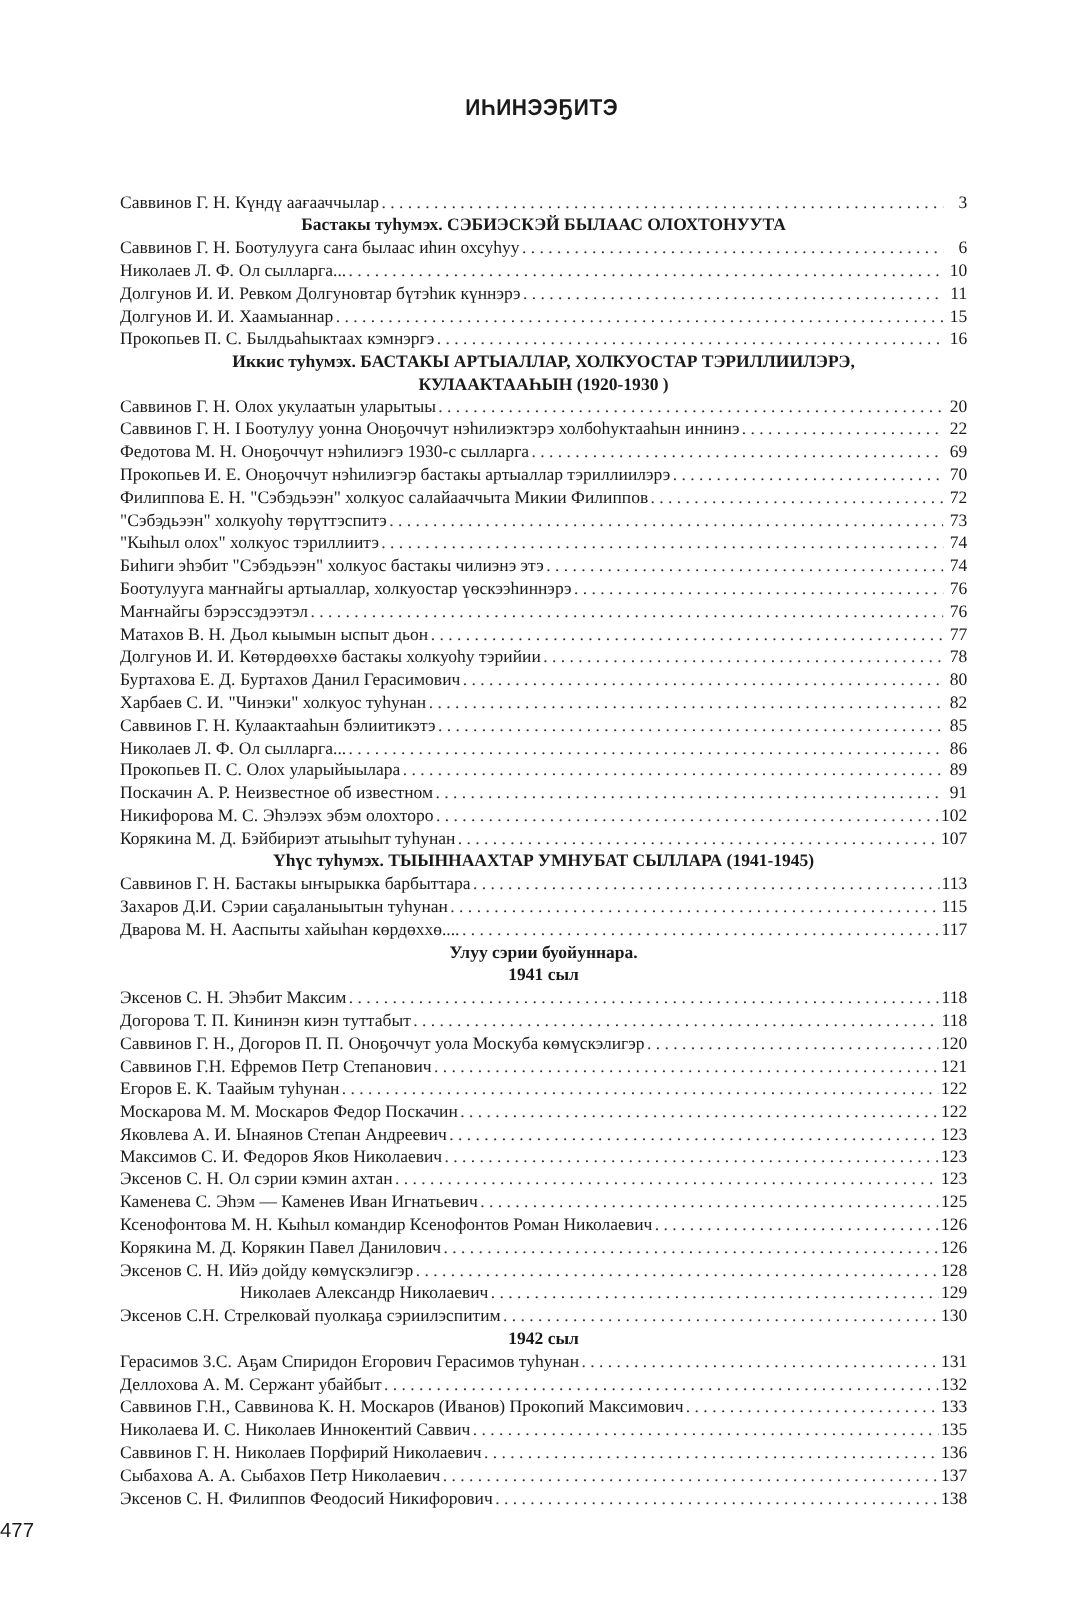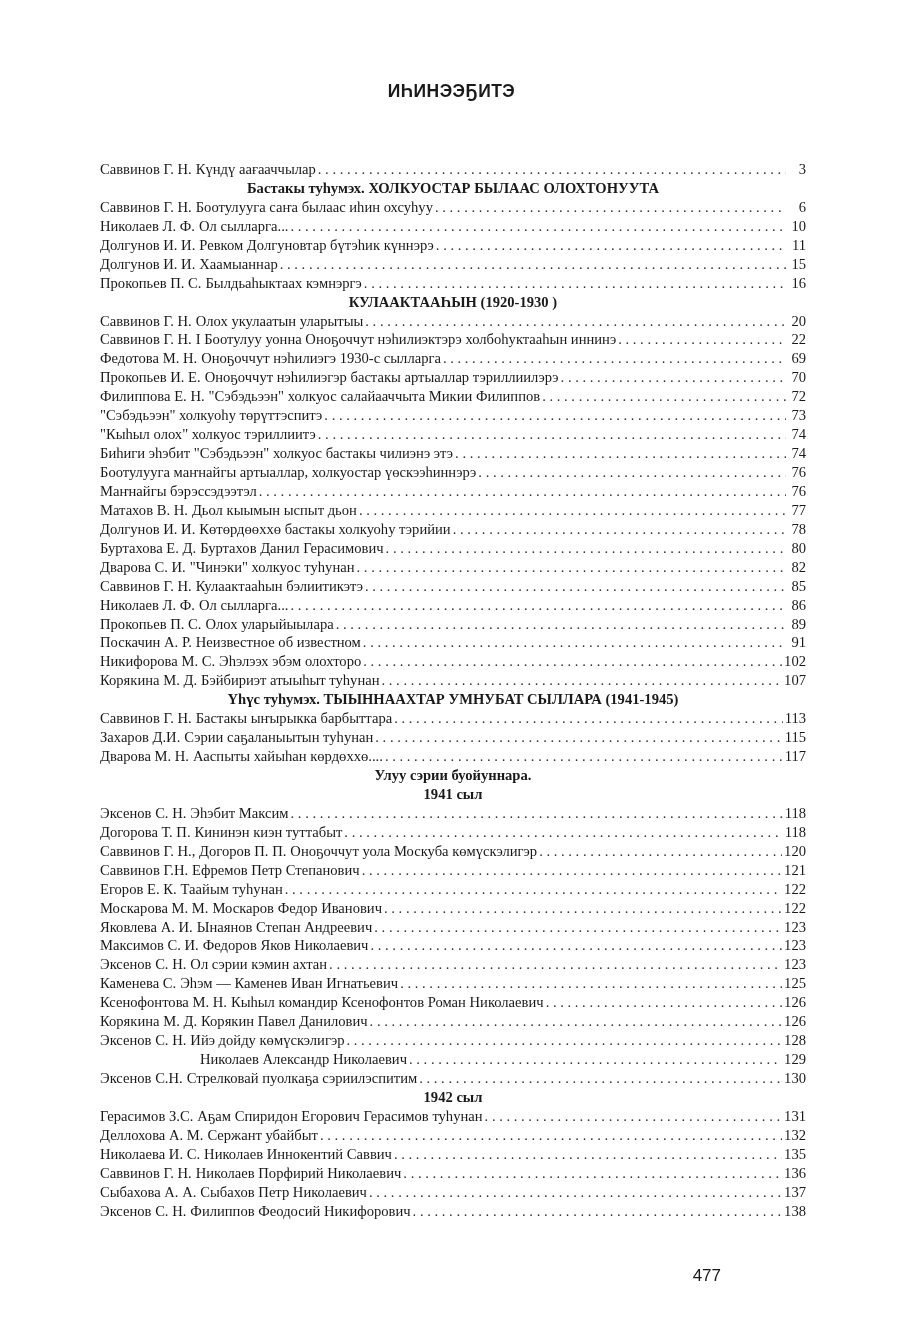--- a/index.html
+++ b/index.html
@@ -14,37 +14,37 @@
   .author { margin-right: 4px; }
   .text { }
   .dots { flex: 1; overflow: hidden; margin: 0 2px; letter-spacing: 2.2px; color: #333; }
   .dots::before { content: ". . . . . . . . . . . . . . . . . . . . . . . . . . . . . . . . . . . . . . . . . . . . . . . . . . . . . . . . . . . . . . . . . . . . . . . . . . . . . . . . . . . . . . . . . . . . . . . . . . . . . . . . . . . . . . . . . . . . . . . . . . . . . . . . . . . . . . . . . . . . . . . . . . . . . . . . . . . ."; letter-spacing: 0; }
   .page { text-align: right; min-width: 18px; }
   .row.indent .text { padding-left: 100px; }
   .section { text-align: center; font-weight: bold; font-size: 14.6px; line-height: 18.95px;
              height: auto; }
   .section .sec-italic { }
   .heading { font-weight: bold; font-size: 14.6px; line-height: 18.95px; height: 18.95px; text-align: center; }
-  .page-number { position: absolute; top: 1266px; left: 0; width: 721px; text-align: right;
+  .page-number { position: absolute; top: 1266px; left: 0; width: 721px; text-align: left;
                  font-family: "Liberation Sans", sans-serif; font-size: 17px; }
 </style>
 </head>
 <body>
 
 <div class="title">ИҺИНЭЭҔИТЭ</div>
 
 <div class="toc" id="toc">
     <div class="row">
       <span class="author">Саввинов Г. Н.</span>
       <span class="text">Күндү аағааччылар</span>
       <span class="dots"></span>
       <span class="page">3</span>
     </div>
     <div class="section">
-      <div><span class="sec-italic">Бастакы туһумэх.</span> <span>ХОЛКУОСТАР БЫЛААС ОЛОХТОНУУТА</span></div>
+      <div><span class="sec-italic">Бастакы туһумэх.</span> <span>СЭБИЭСКЭЙ БЫЛААС ОЛОХТОНУУТА</span></div>
     </div>
     <div class="row">
       <span class="author">Саввинов Г. Н.</span>
       <span class="text">Боотулууга саҥа былаас иһин охсуһуу</span>
       <span class="dots"></span>
       <span class="page">6</span>
     </div>
     <div class="row">
       <span class="author">Николаев Л. Ф.</span>
       <span class="text">Ол сылларга...</span>
@@ -63,20 +63,21 @@
       <span class="dots"></span>
       <span class="page">15</span>
     </div>
     <div class="row">
       <span class="author">Прокопьев П. С.</span>
       <span class="text">Былдьаһыктаах кэмнэргэ</span>
       <span class="dots"></span>
       <span class="page">16</span>
     </div>
     <div class="section">
+      <div><span class="sec-italic">Иккис туһумэх.</span> <span>БАСТАКЫ АРТЫАЛЛАР, ХОЛКУОСТАР ТЭРИЛЛИИЛЭРЭ,</span></div>
       <div>КУЛААКТААҺЫН (1920-1930 )</div>
     </div>
     <div class="row">
       <span class="author">Саввинов Г. Н.</span>
       <span class="text">Олох укулаатын уларытыы</span>
       <span class="dots"></span>
       <span class="page">20</span>
     </div>
     <div class="row">
       <span class="author">Саввинов Г. Н.</span>
@@ -139,21 +140,21 @@
       <span class="dots"></span>
       <span class="page">78</span>
     </div>
     <div class="row">
       <span class="author">Буртахова Е. Д.</span>
       <span class="text">Буртахов Данил Герасимович</span>
       <span class="dots"></span>
       <span class="page">80</span>
     </div>
     <div class="row">
-      <span class="author">Дварова С. И.</span>
+      <span class="author">Харбаев С. И.</span>
       <span class="text">"Чинэки" холкуос туһунан</span>
       <span class="dots"></span>
       <span class="page">82</span>
     </div>
     <div class="row">
       <span class="author">Саввинов Г. Н.</span>
       <span class="text">Кулаактааһын бэлиитикэтэ</span>
       <span class="dots"></span>
       <span class="page">85</span>
     </div>
@@ -235,21 +236,21 @@
       <span class="page">121</span>
     </div>
     <div class="row">
       <span class="author">Егоров Е. К.</span>
       <span class="text">Таайым туһунан</span>
       <span class="dots"></span>
       <span class="page">122</span>
     </div>
     <div class="row">
       <span class="author">Москарова М. М.</span>
-      <span class="text">Москаров Федор Иванович</span>
+      <span class="text">Москаров Федор Поскачин</span>
       <span class="dots"></span>
       <span class="page">122</span>
     </div>
     <div class="row">
       <span class="author">Яковлева А. И.</span>
       <span class="text">Ынаянов Степан Андреевич</span>
       <span class="dots"></span>
       <span class="page">123</span>
     </div>
     <div class="row">
@@ -304,20 +305,26 @@
       <span class="author">Герасимов З.С.</span>
       <span class="text">Аҕам Спиридон Егорович Герасимов туһунан</span>
       <span class="dots"></span>
       <span class="page">131</span>
     </div>
     <div class="row">
       <span class="author">Деллохова А. М.</span>
       <span class="text">Сержант убайбыт</span>
       <span class="dots"></span>
       <span class="page">132</span>
+    </div>
+    <div class="row">
+      <span class="author">Саввинов Г.Н., Саввинова К. Н.</span>
+      <span class="text">Москаров (Иванов) Прокопий Максимович</span>
+      <span class="dots"></span>
+      <span class="page">133</span>
     </div>
     <div class="row">
       <span class="author">Николаева И. С.</span>
       <span class="text">Николаев Иннокентий Саввич</span>
       <span class="dots"></span>
       <span class="page">135</span>
     </div>
     <div class="row">
       <span class="author">Саввинов Г. Н.</span>
       <span class="text">Николаев Порфирий Николаевич</span>

